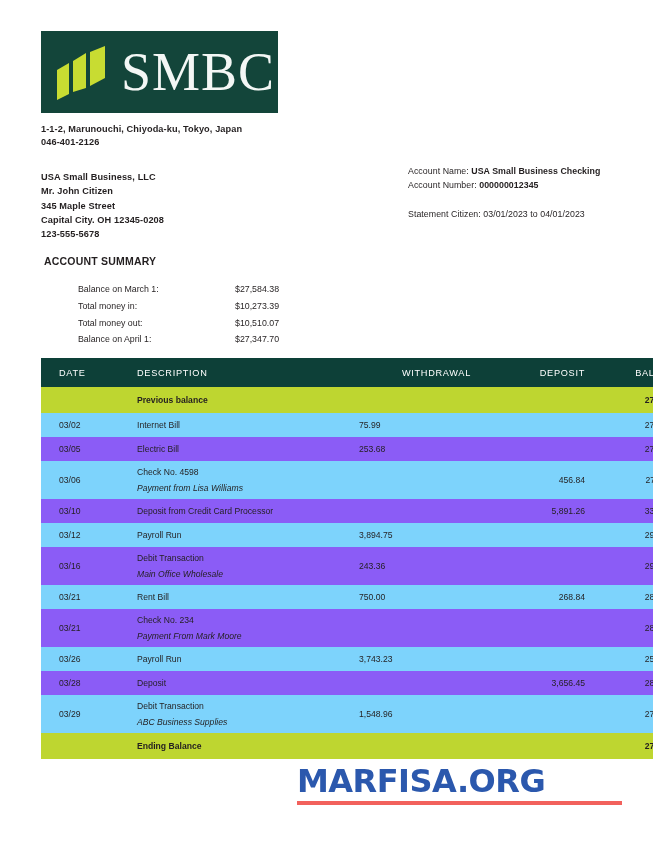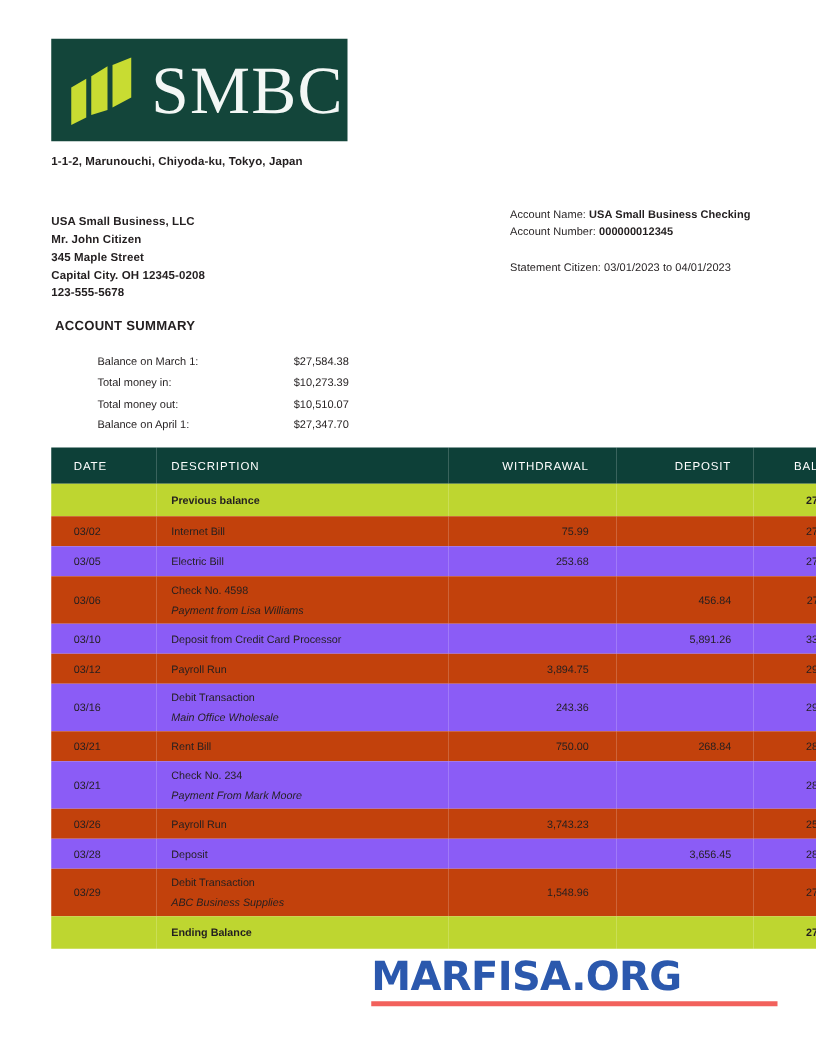--- a/index.html
+++ b/index.html
@@ -140,26 +140,26 @@
   .txn-table th.c-dep     { width: 92px;  text-align: right; padding-right: 18px; }
   .txn-table th.c-bal     { width: 80px;  text-align: right; padding-right: 14px; }
 
   .txn-table td {
     padding: 7px 0;
     vertical-align: middle;
     color: #231f20;
   }
   .txn-table td.c-date { padding-left: 18px; }
   .txn-table td.c-desc { padding-left: 12px; }
-  .txn-table td.c-with { text-align: right; padding-right: 22px; }
+  .txn-table td.c-with { text-align: left; padding-right: 22px; }
   .txn-table td.c-dep  { text-align: right; padding-right: 18px; }
   .txn-table td.c-bal  { text-align: right; padding-right: 14px; }
 
   tr.alt td { background: #8b5cf6; }
-  tr.plain td { background: #c2410c; }
+  tr.plain td { background: #7dd3fc; }
 
   tr.accent td {
     background: #bed630;
     font-weight: bold;
     padding-top: 8px;
     padding-bottom: 8px;
   }
 
   tr.two-line td { padding-top: 6px; padding-bottom: 6px; }
   .desc-sub {
@@ -200,20 +200,21 @@
     <svg class="logo-mark" viewBox="0 0 62 56">
       <polygon points="4,26 16,19 16,50 4,56" fill="#c8dc32"></polygon>
       <polygon points="20,17 33,9  33,44 20,48" fill="#c8dc32"></polygon>
       <polygon points="37,8  52,2  52,34 37,42" fill="#c8dc32"></polygon>
     </svg>
     <div class="logo-word">SMBC</div>
   </div>
 
   <div class="bank-address">
     <div>1-1-2, Marunouchi, Chiyoda-ku, Tokyo, Japan</div>
+    <div>046-401-2126</div>
   </div>
 
   <div class="customer-block">
     <div>USA Small Business, LLC</div>
     <div>Mr. John Citizen</div>
     <div>345 Maple Street</div>
     <div>Capital City. OH 12345-0208</div>
     <div>123-555-5678</div>
   </div>
 

